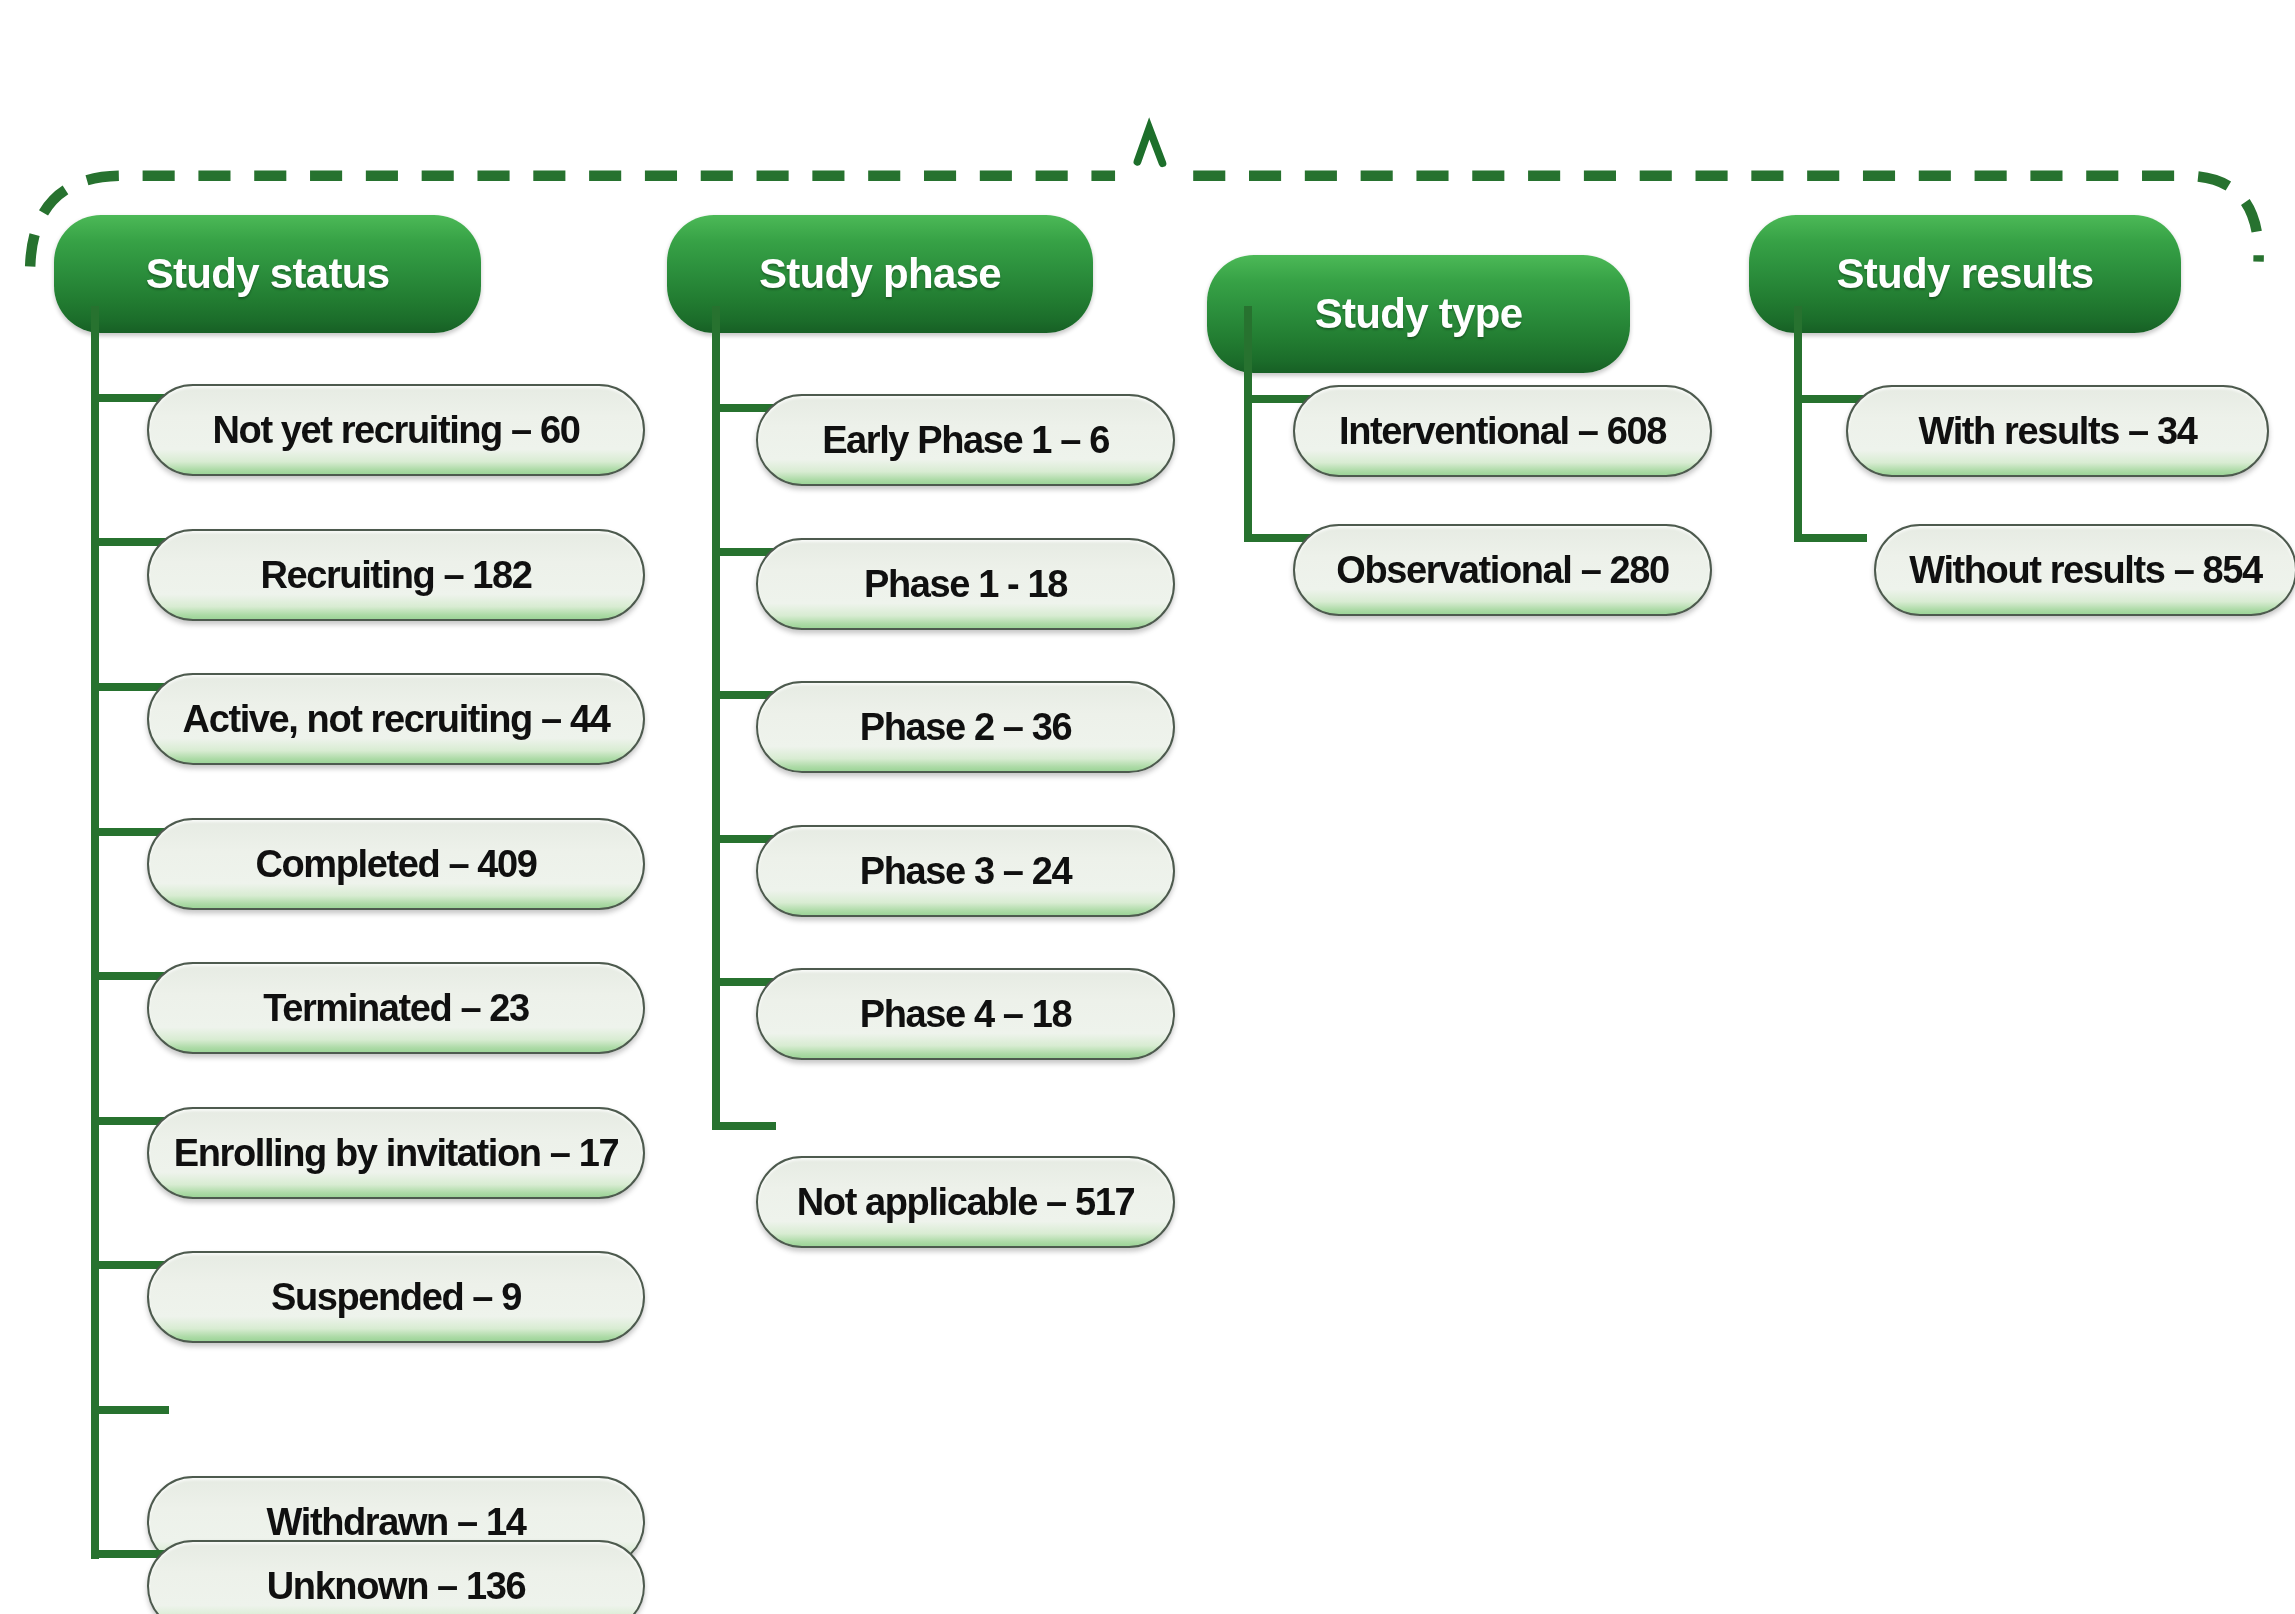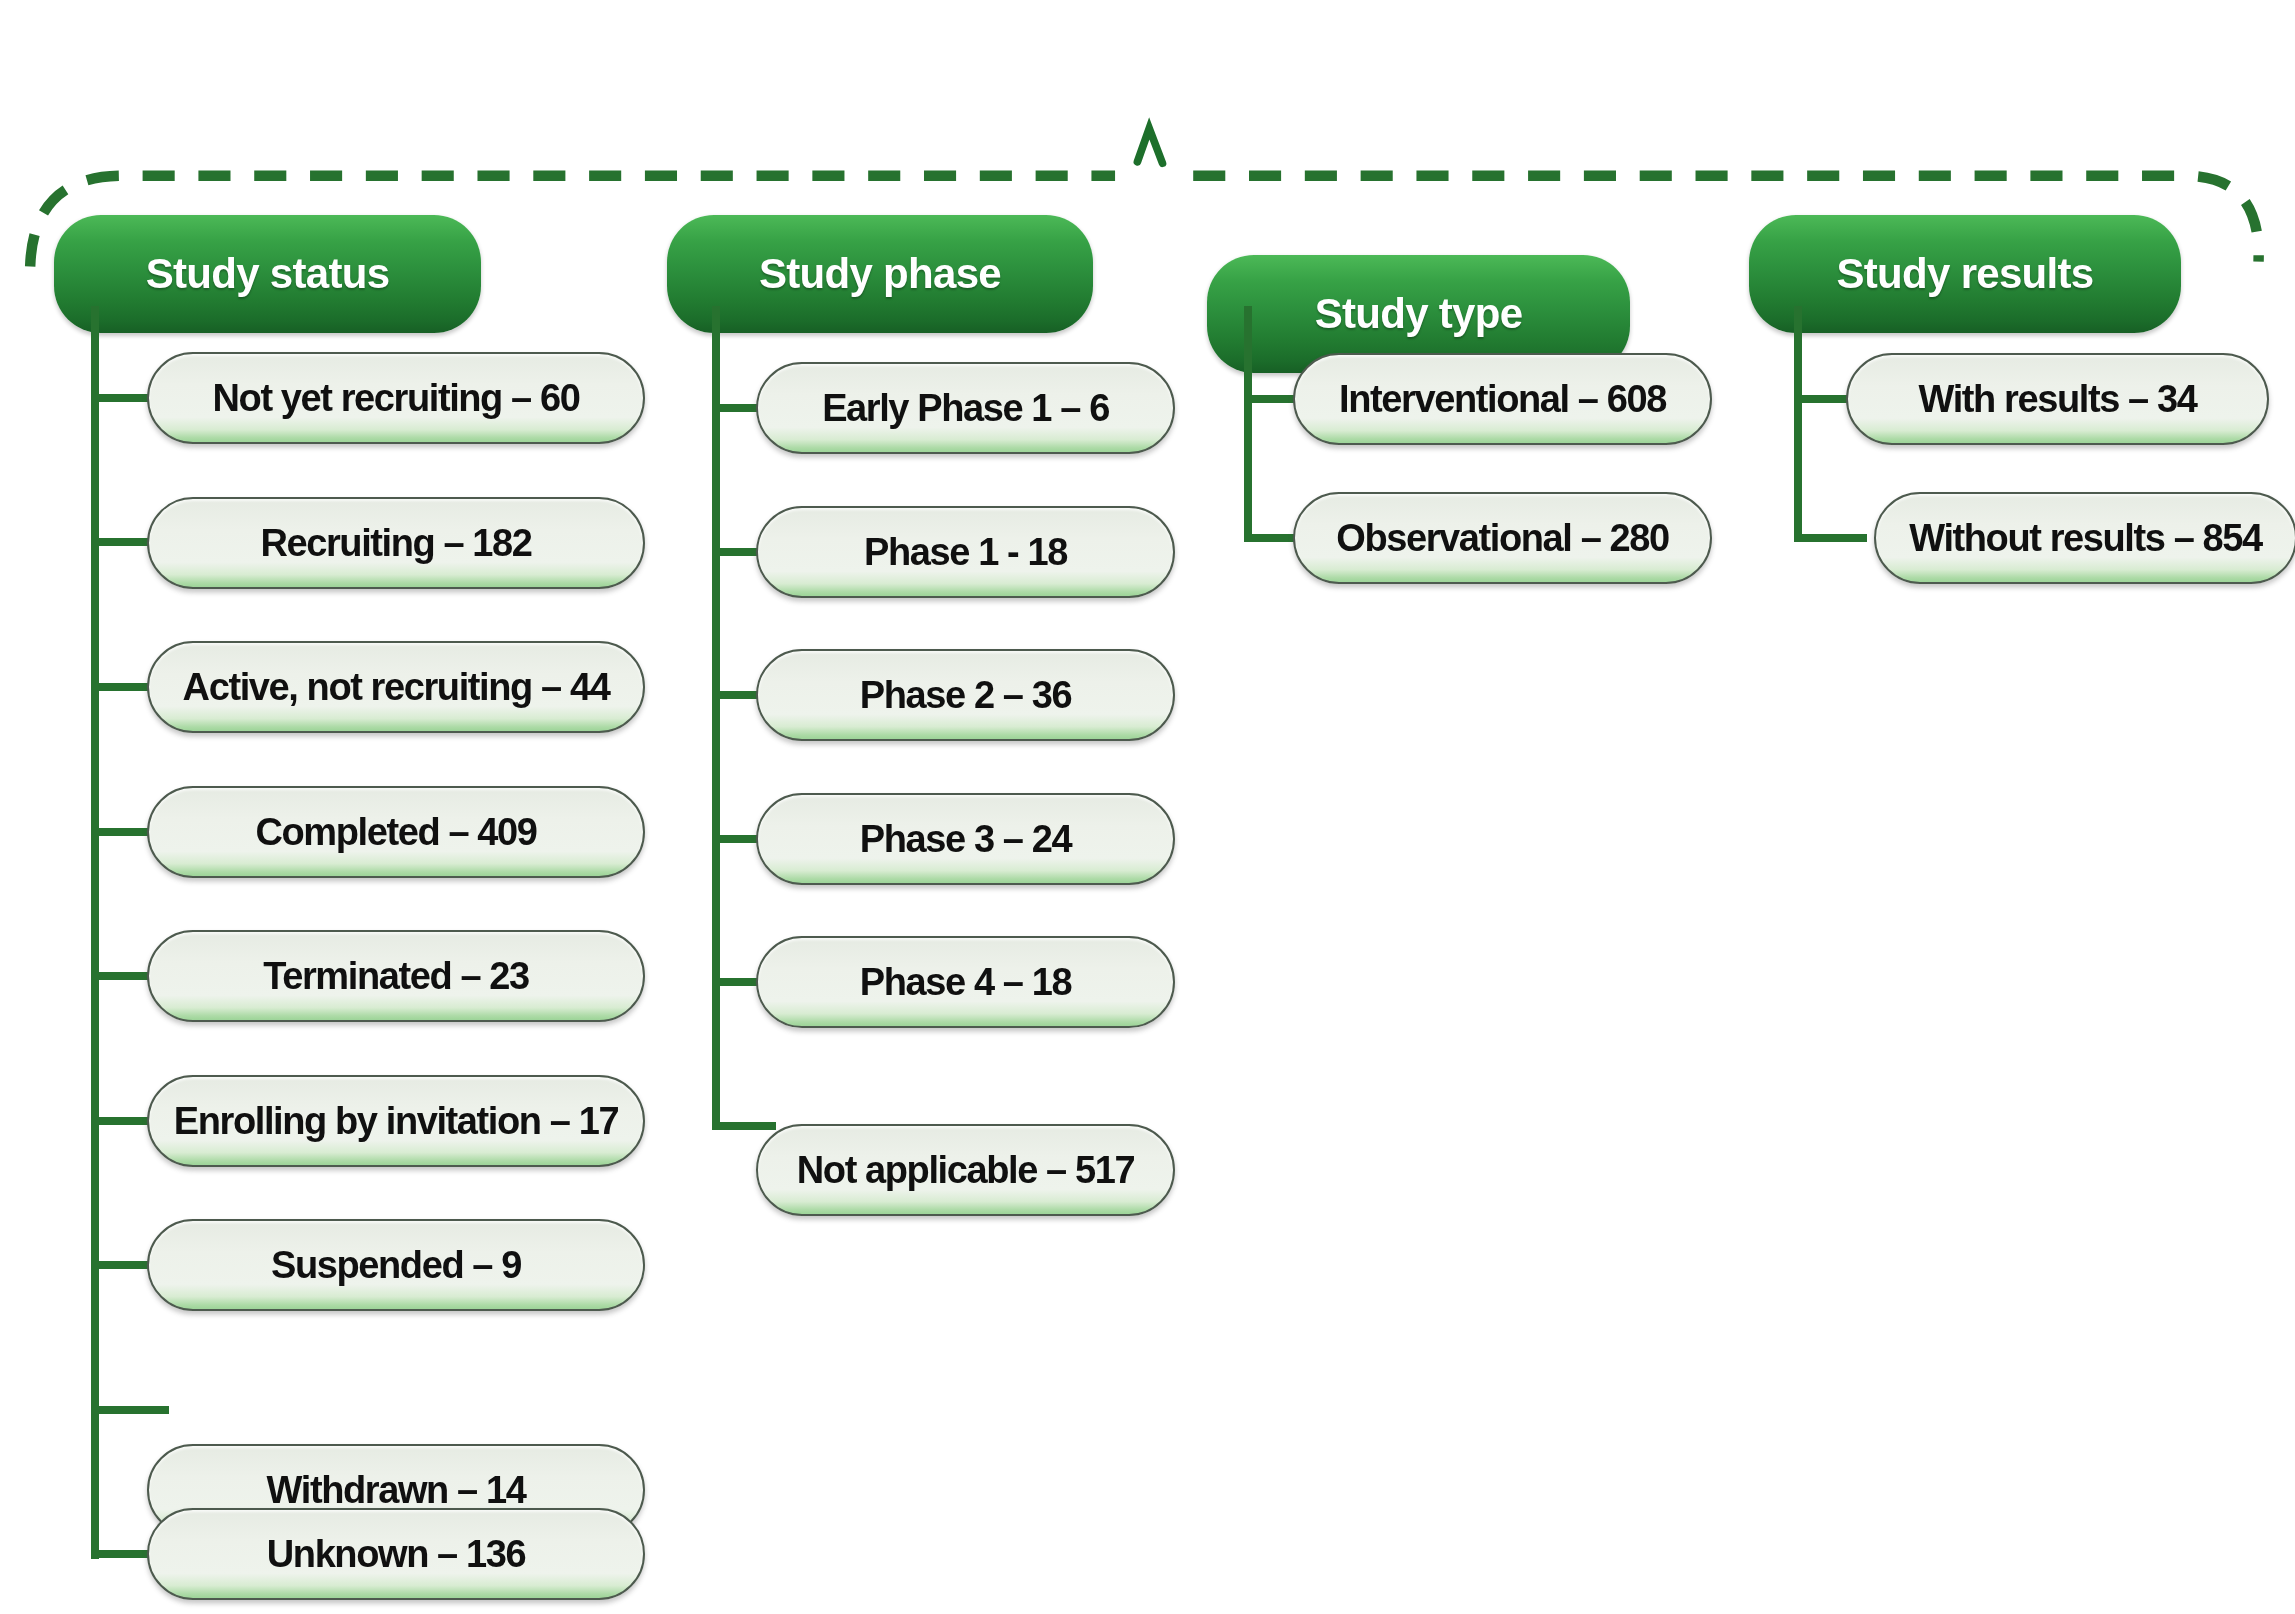--- a/index.html
+++ b/index.html
@@ -39,20 +39,21 @@
     height:92px;
     border-radius:46px;
     border:2.1px solid #4d5a4e;
     background:linear-gradient(180deg,#e6ebe3 0%,#edf1ea 35%,#eef3ec 72%,#d8ecd2 86%,#aedba8 95%,#9cd497 100%);
     box-shadow:0 3.5px 4.9px rgba(80,80,80,0.32), inset 0 2.1px 2.8px rgba(255,255,255,0.75);
     display:flex;align-items:center;justify-content:center;
     font-size:38px;font-weight:700;letter-spacing:-1.4px;
     color:#101010;
     white-space:nowrap;
     box-sizing:border-box;
+    margin-top:32px;
   }
   .vline,.hstub{position:absolute;background:#27722f;}
   .vline{width:8.4px;}
   .hstub{height:8.4px;}
 </style>
 </head>
 <body>
 
 <div class="canvas">
 

